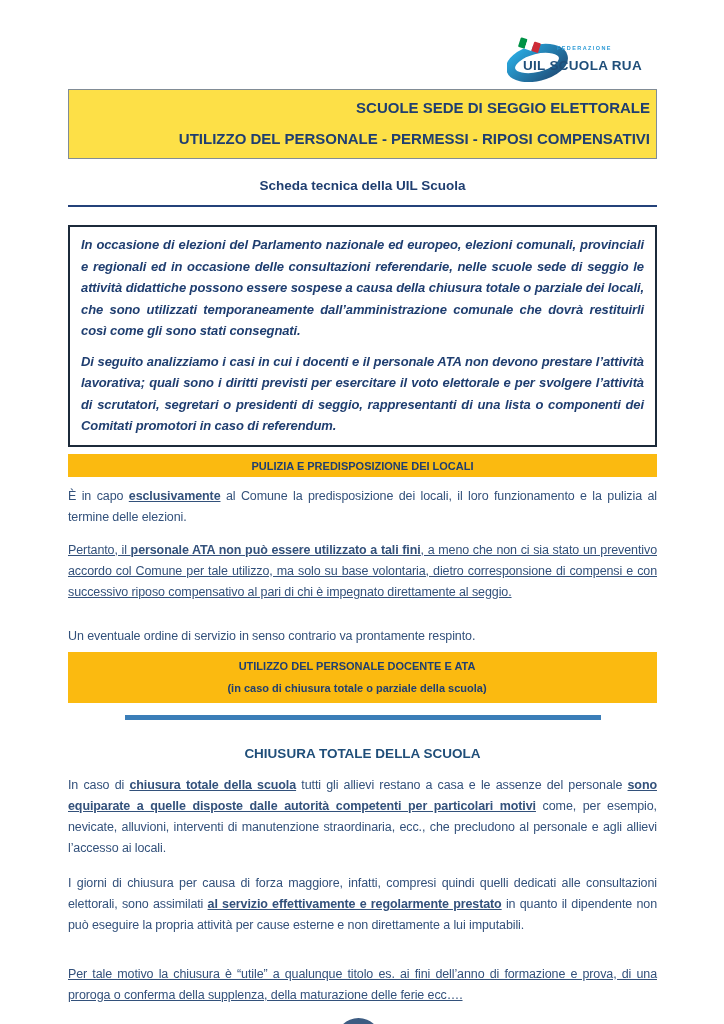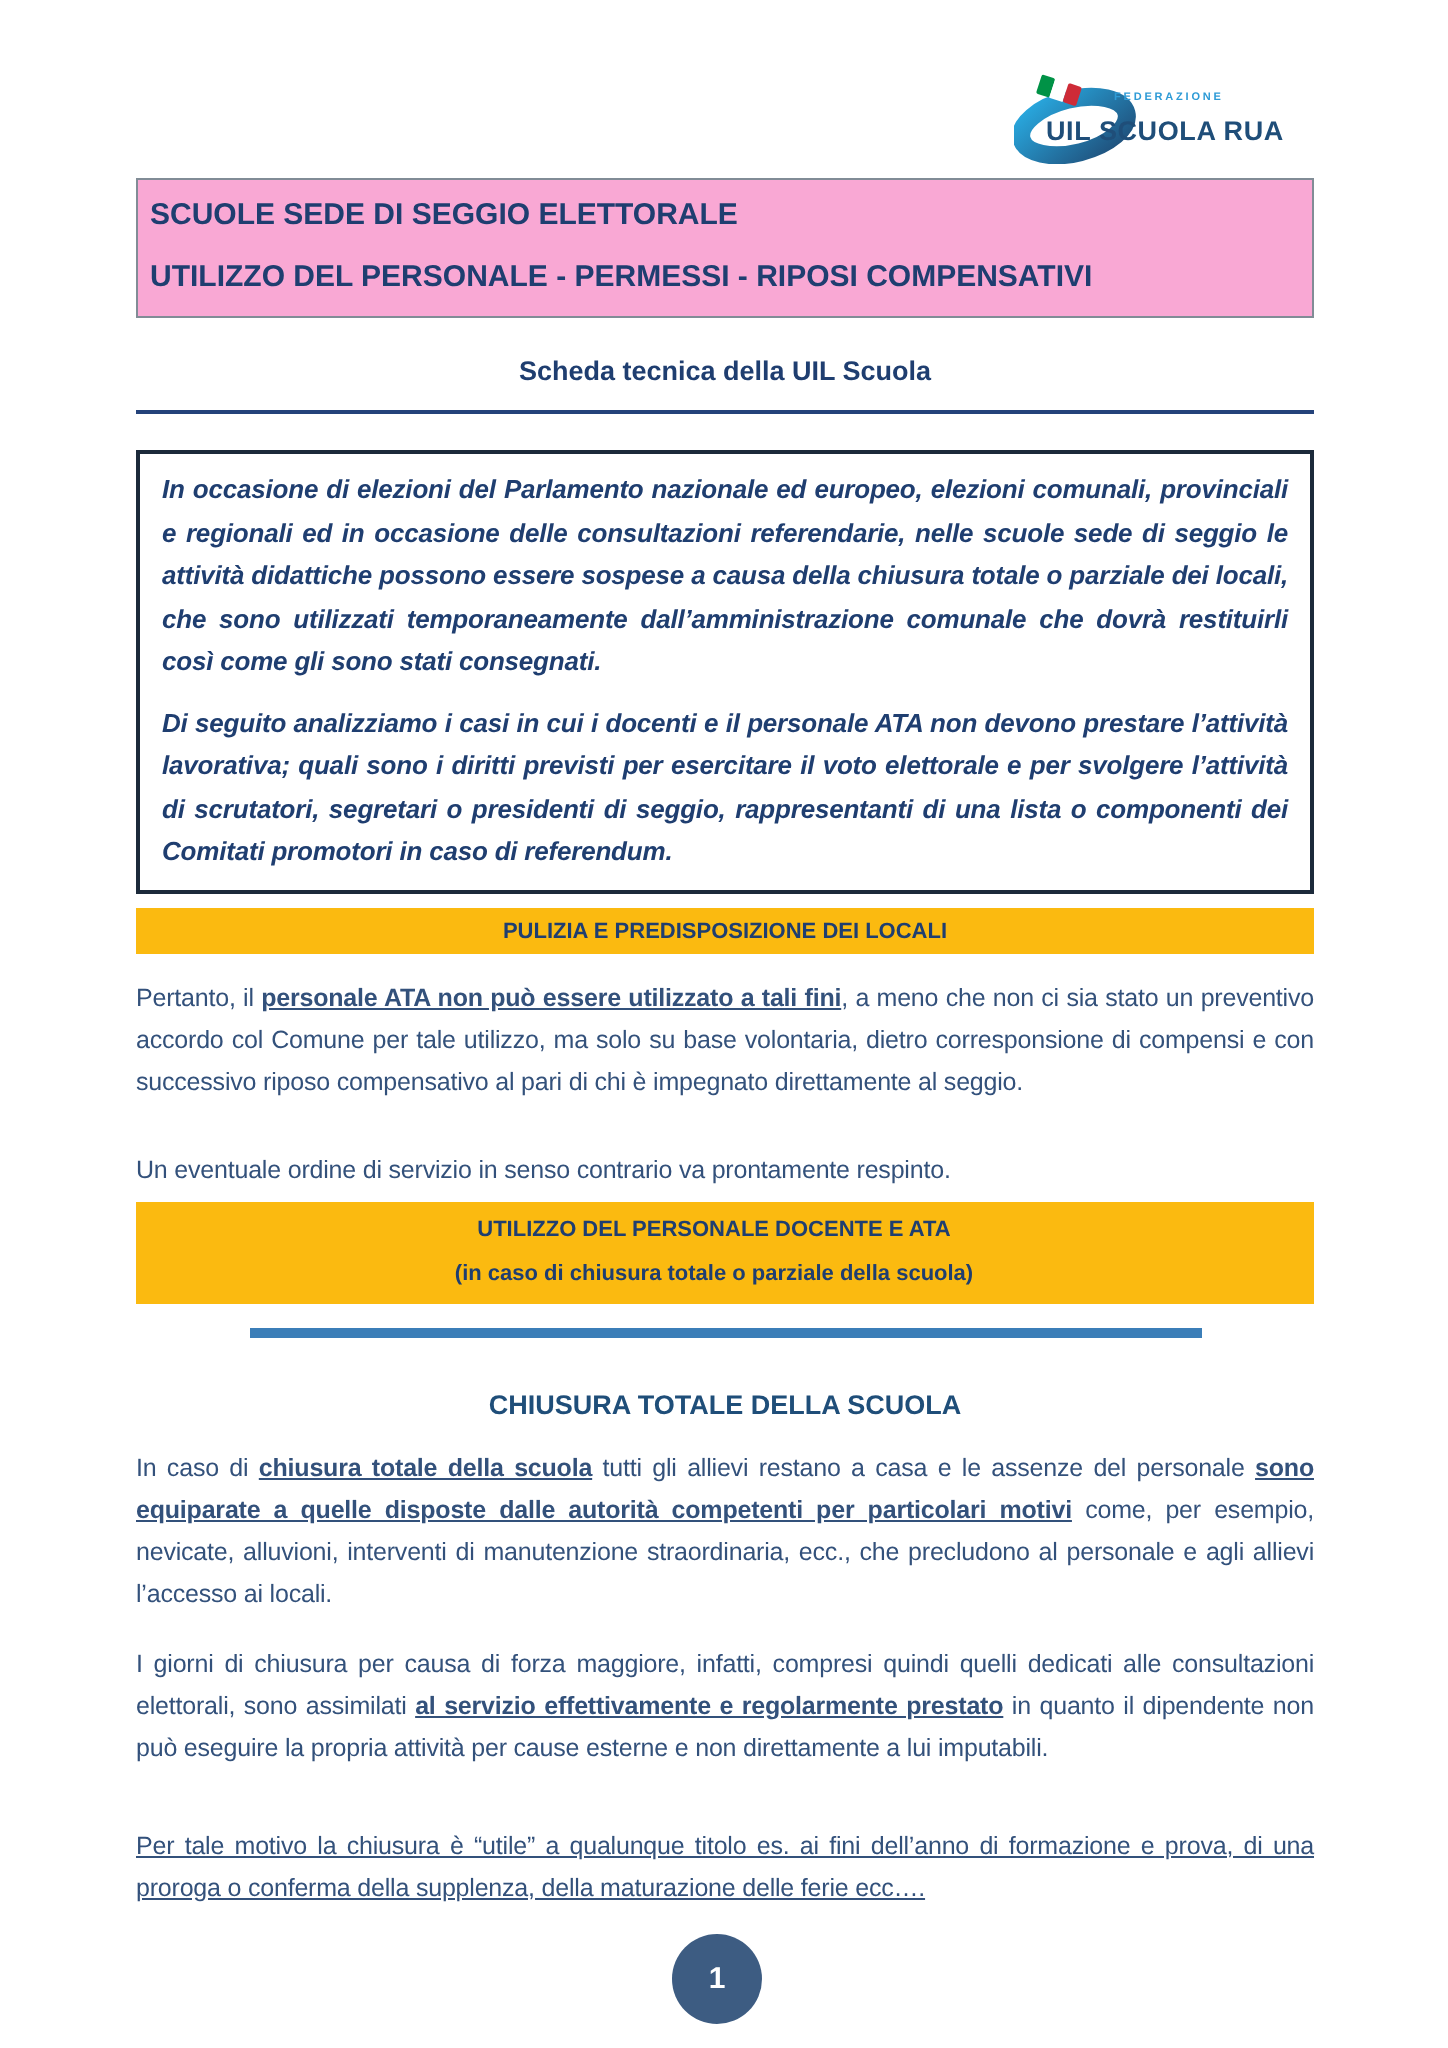--- a/index.html
+++ b/index.html
@@ -11,23 +11,23 @@
     font-family:"Liberation Sans", sans-serif;
   }
   .content{position:absolute;left:68px;top:36px;width:589px;}
 
   
   .logo{margin-left:5px;height:46px;text-align:right;}
 
   
   .title-box{
     margin-top:7px;
-    background:#f9a8d4;
+    background:#fde047;
     border:1.5px solid #818C96;
-    text-align:left;
+    text-align:right;
     padding:9px 6px 10px 6px;
   }
   .title-box .t1,.title-box .t2{
     color:#1F3E70;font-weight:700;font-size:15px;line-height:18px;
   }
   .title-box .t2{margin-top:13px;}
 
   .subtitle{
     margin-top:19px;text-align:center;
     color:#1F3E70;font-weight:700;font-size:13.5px;line-height:16px;
@@ -131,21 +131,22 @@
     <div class="subtitle">Scheda tecnica della UIL Scuola</div>
     <div class="rule"></div>
 
     <div class="intro-box">
       <p>In occasione di elezioni del Parlamento nazionale ed europeo, elezioni comunali, provinciali e regionali ed in occasione delle consultazioni referendarie, nelle scuole sede di seggio le attività didattiche possono essere sospese a causa della chiusura totale o parziale dei locali, che sono utilizzati temporaneamente dall’amministrazione comunale che dovrà restituirli così come gli sono stati consegnati.</p>
       <p>Di seguito analizziamo i casi in cui i docenti e il personale ATA non devono prestare l’attività lavorativa; quali sono i diritti previsti per esercitare il voto elettorale e per svolgere l’attività di scrutatori, segretari o presidenti di seggio, rappresentanti di una lista o componenti dei Comitati promotori in caso di referendum.</p>
     </div>
 
     <div class="banner">PULIZIA E PREDISPOSIZIONE DEI LOCALI</div>
 
-    <p class="body-p" style="margin-top:12px;"><span>Pertanto, il </span><span class="b u">personale ATA non può essere utilizzato a tali fini</span><span>, a meno che non ci sia stato un preventivo accordo col Comune per tale utilizzo, ma solo su base volontaria, dietro corresponsione di compensi e con successivo riposo compensativo al pari di chi è impegnato direttamente al seggio.</span></p>
+    <p class="body-p"><span>È in capo </span><span class="b u">esclusivamente</span><span> al Comune la predisposizione dei locali, il loro funzionamento e la pulizia al termine delle elezioni.</span></p>
+    <p class="body-p" style="margin-top:12px;text-decoration:underline;"><span>Pertanto, il </span><span class="b u">personale ATA non può essere utilizzato a tali fini</span><span>, a meno che non ci sia stato un preventivo accordo col Comune per tale utilizzo, ma solo su base volontaria, dietro corresponsione di compensi e con successivo riposo compensativo al pari di chi è impegnato direttamente al seggio.</span></p>
     <p class="body-p nojust" style="margin-top:23px;"><span>Un eventuale ordine di servizio in senso contrario va prontamente respinto.</span></p>
 
     <div class="banner second">
       <div>UTILIZZO DEL PERSONALE DOCENTE E ATA</div>
       <div class="b2line">(in caso di chiusura totale o parziale della scuola)</div>
     </div>
 
     <div class="thick-rule"></div>
 
     <div class="sect-heading">CHIUSURA TOTALE DELLA SCUOLA</div>

